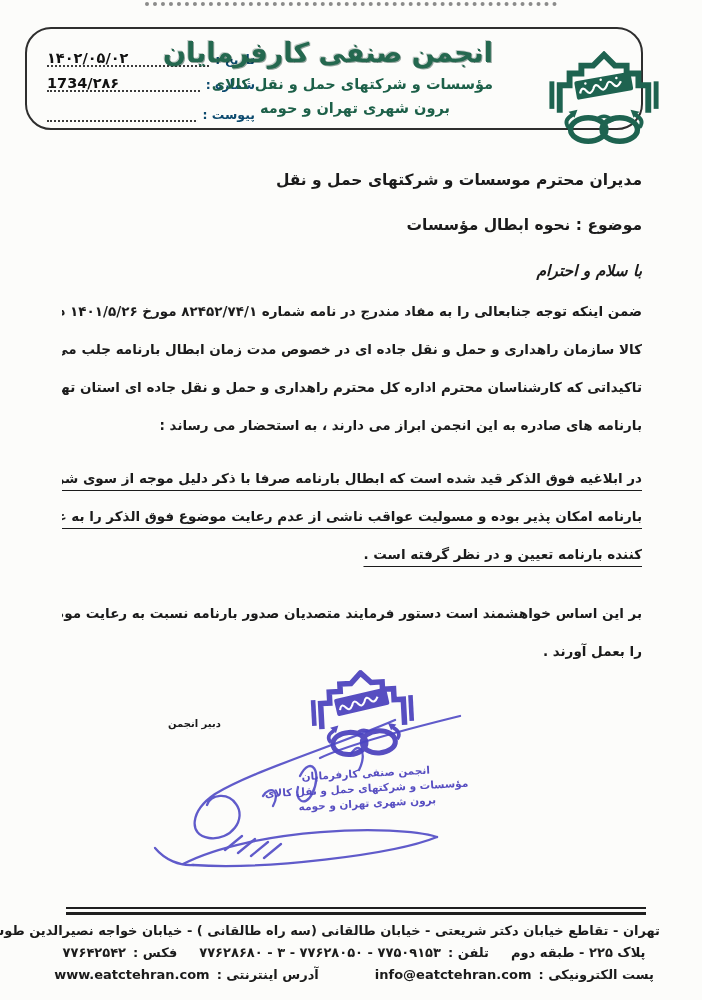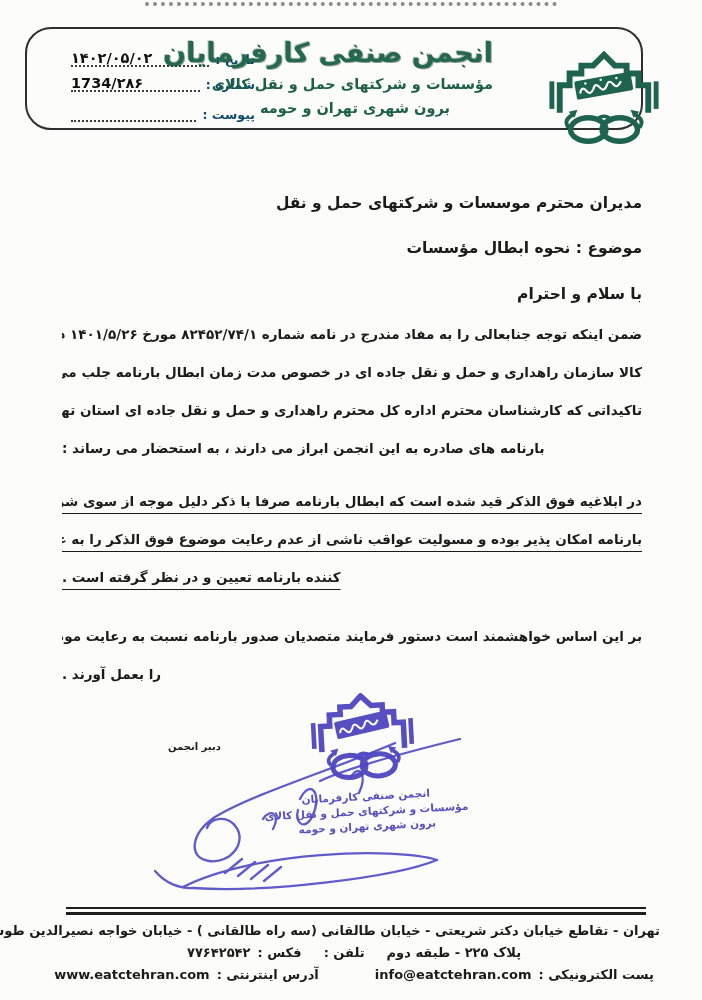--- a/index.html
+++ b/index.html
@@ -14,43 +14,43 @@
 
   
   .header-box {
     position:absolute; top:27px; left:25px; width:614px; height:99px;
     border:2.5px solid #2e2e2e; border-radius:26px;
   }
   .fields { position:absolute; left:20px; top:13px; width:208px; direction:rtl; }
   .field-row { display:flex; align-items:flex-end; gap:6px; height:25px; }
   .field-row.attach { margin-top:5px; }
   .field-label { font-size:12.5px; font-weight:700; white-space:nowrap; color:#0c4a6e; }
-  .field-line { flex:1; position:relative; border-bottom:2px dotted #3c3c3c; height:17px;margin-left:24px; }
+  .field-line { flex:1; position:relative; border-bottom:2px dotted #3c3c3c; height:17px; }
   .field-value { position:absolute; left:0; bottom:-1px; font-size:14.5px; font-weight:700;
     letter-spacing:.5px; direction:ltr; white-space:nowrap; color:#111; }
 
   .org { position:absolute; right:148px; top:8px; width:276px; text-align:center;
     direction:rtl; color:#1d6049; }
   .org-title { font-size:27px; font-weight:700; color:#24684f; white-space:nowrap;
     text-shadow:1px 1px 0 rgba(14,52,38,.45), -1px -1px 0 rgba(14,52,38,.25); }
   .org-sub { font-size:14.5px; font-weight:700; margin-top:8px; white-space:nowrap; }
 
   .logo { position:absolute; right:-22px; top:22px; width:118px; height:100px; color:#1e6350; }
   .emblem { width:100%; height:100%; }
 
   
-  .letter { position:absolute; top:194px; left:62px; right:60px; direction:rtl;
+  .letter { position:absolute; top:171px; left:62px; right:60px; direction:rtl;
     text-align:right; font-weight:700; }
   .headline { font-size:15.5px; white-space:nowrap; overflow:hidden; }
   .subject { margin-top:27px; }
-  .salutation { margin-top:28px; }
+  .salutation { margin-top:28px;font-style:italic; }
   .para { font-size:13.5px; line-height:38px; }
   .para .ln { white-space:nowrap; overflow:hidden; }
   .ln-j { text-align:justify; text-align-last:justify; }
-  .ln-r { text-align:left; }
+  .ln-r { text-align:right; }
   .p1 { margin-top:12px; }
   .p2 { margin-top:15px; text-decoration:underline; text-underline-offset:7px;
         text-decoration-thickness:1.4px; }
   .p3 { margin-top:21px; }
 
   
   .sigblock { position:relative; direction:ltr; height:212px; margin-top:4px; }
   .sig-title { position:absolute; left:106px; top:44px; font-size:10px; font-weight:700;
     direction:rtl; white-space:nowrap; }
   .stamp { position:absolute; left:186px; top:-4px; width:232px; text-align:center;
@@ -196,20 +196,21 @@
 
   <div class="footer">
     <div class="footer-rule"></div>
     <div class="f-line">تهران - تقاطع خیابان دکتر شریعتی - خیابان طالقانی (سه راه طالقانی ) - خیابان خواجه نصیرالدین طوسی</div>
     <div class="f-line f-flex gap24">
       <span class="fgroup">
         <span>پلاک ۲۲۵ - طبقه دوم</span>
       </span>
       <span class="fgroup">
         <span>تلفن :</span>
+        <span>۷۷۵۰۹۱۵۳ - ۷۷۶۲۸۰۵۰ - ۳ - ۷۷۶۲۸۶۸۰</span>
       </span>
       <span class="fgroup">
         <span>فکس :</span>
         <span>۷۷۶۴۲۵۴۲</span>
       </span>
     </div>
     <div class="f-line f-flex gap60">
       <span class="fgroup">
         <span>پست الکترونیکی :</span>
         <span class="ltrtxt">info@eatctehran.com</span>

